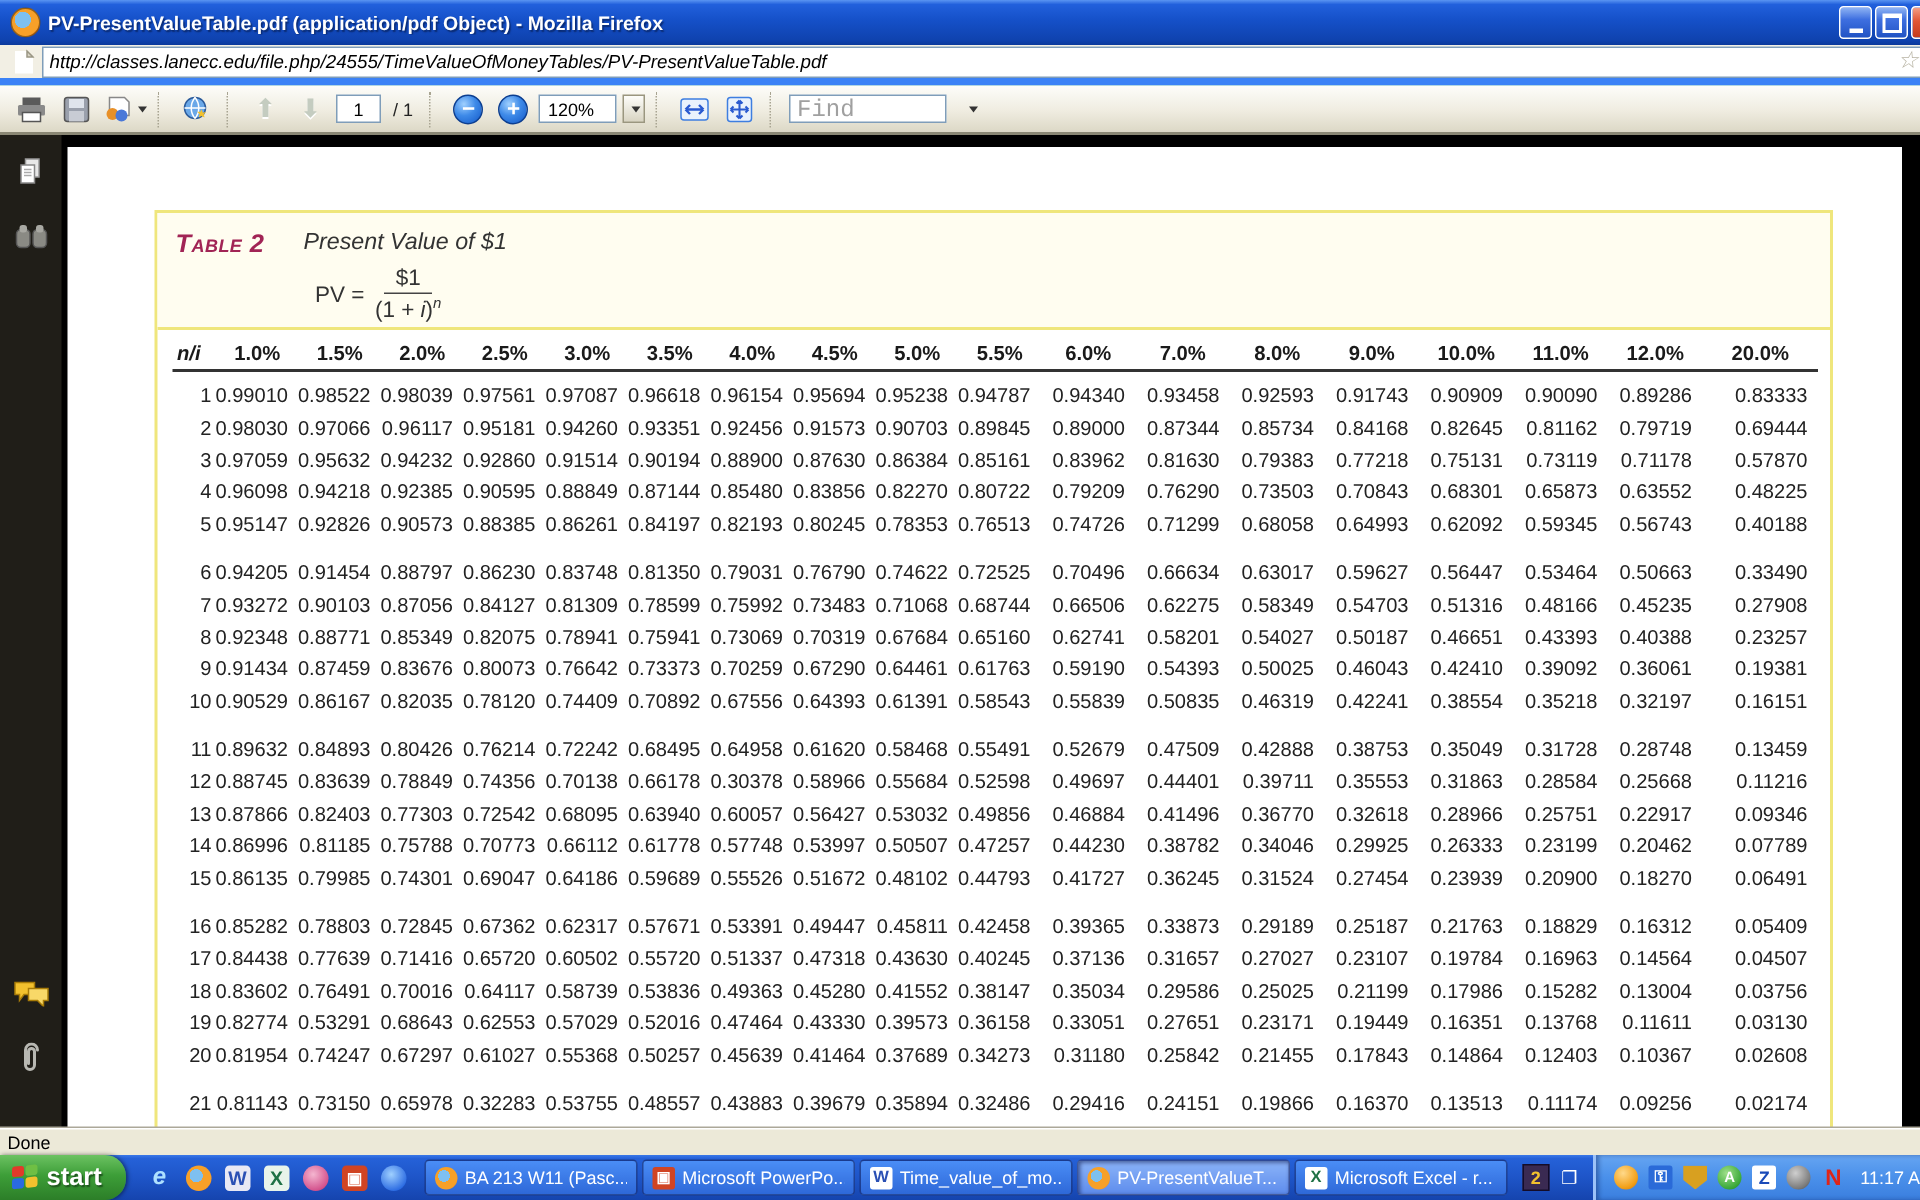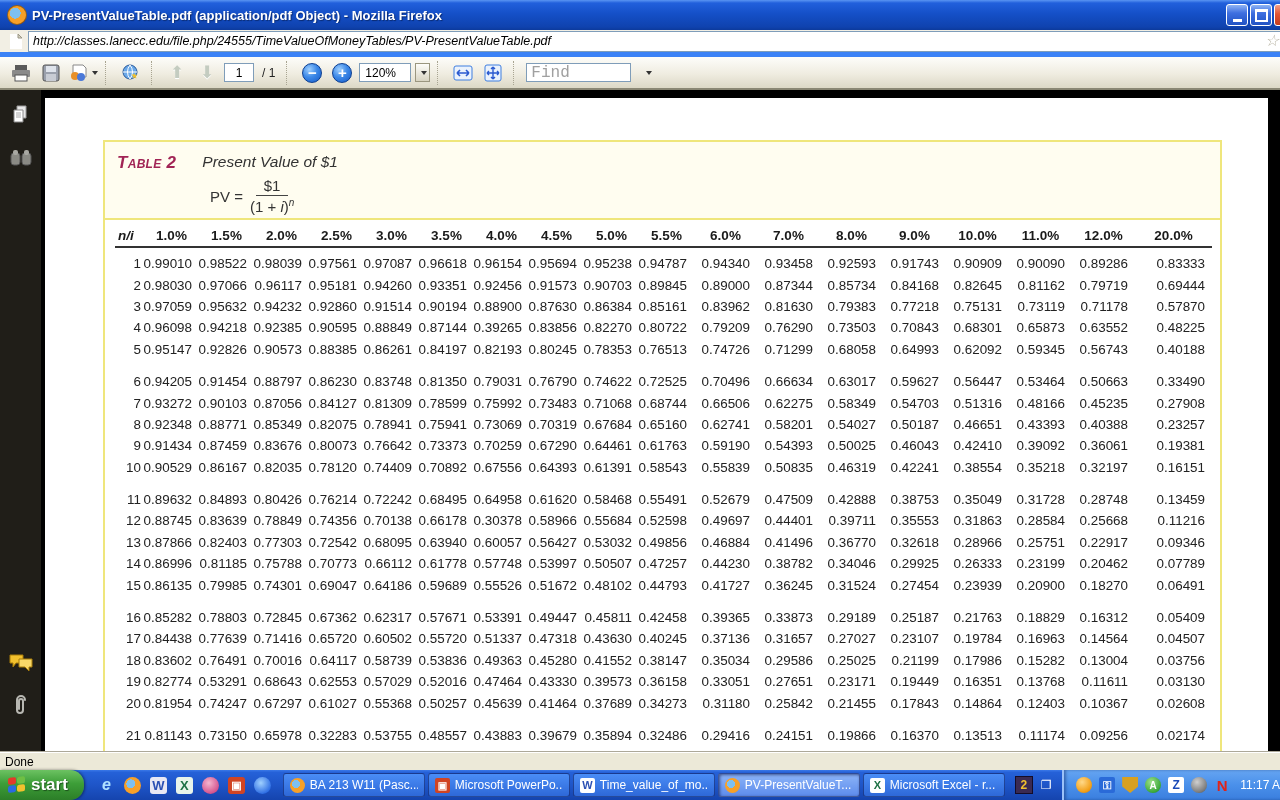--- a/index.html
+++ b/index.html
@@ -412,21 +412,21 @@
                 <span class="vcell col-c">0.57870</span>
               </div>
               <div class="pv-row">
                 <span class="ncell">4</span>
                 <span class="vcell col-a">0.96098</span>
                 <span class="vcell col-a">0.94218</span>
                 <span class="vcell col-a">0.92385</span>
                 <span class="vcell col-a">0.90595</span>
                 <span class="vcell col-a">0.88849</span>
                 <span class="vcell col-a">0.87144</span>
-                <span class="vcell col-a">0.39265</span>
+                <span class="vcell col-a">0.85480</span>
                 <span class="vcell col-a">0.83856</span>
                 <span class="vcell col-a">0.82270</span>
                 <span class="vcell col-a">0.80722</span>
                 <span class="vcell col-b">0.79209</span>
                 <span class="vcell col-b">0.76290</span>
                 <span class="vcell col-b">0.73503</span>
                 <span class="vcell col-b">0.70843</span>
                 <span class="vcell col-b">0.68301</span>
                 <span class="vcell col-b">0.65873</span>
                 <span class="vcell col-b">0.63552</span>

